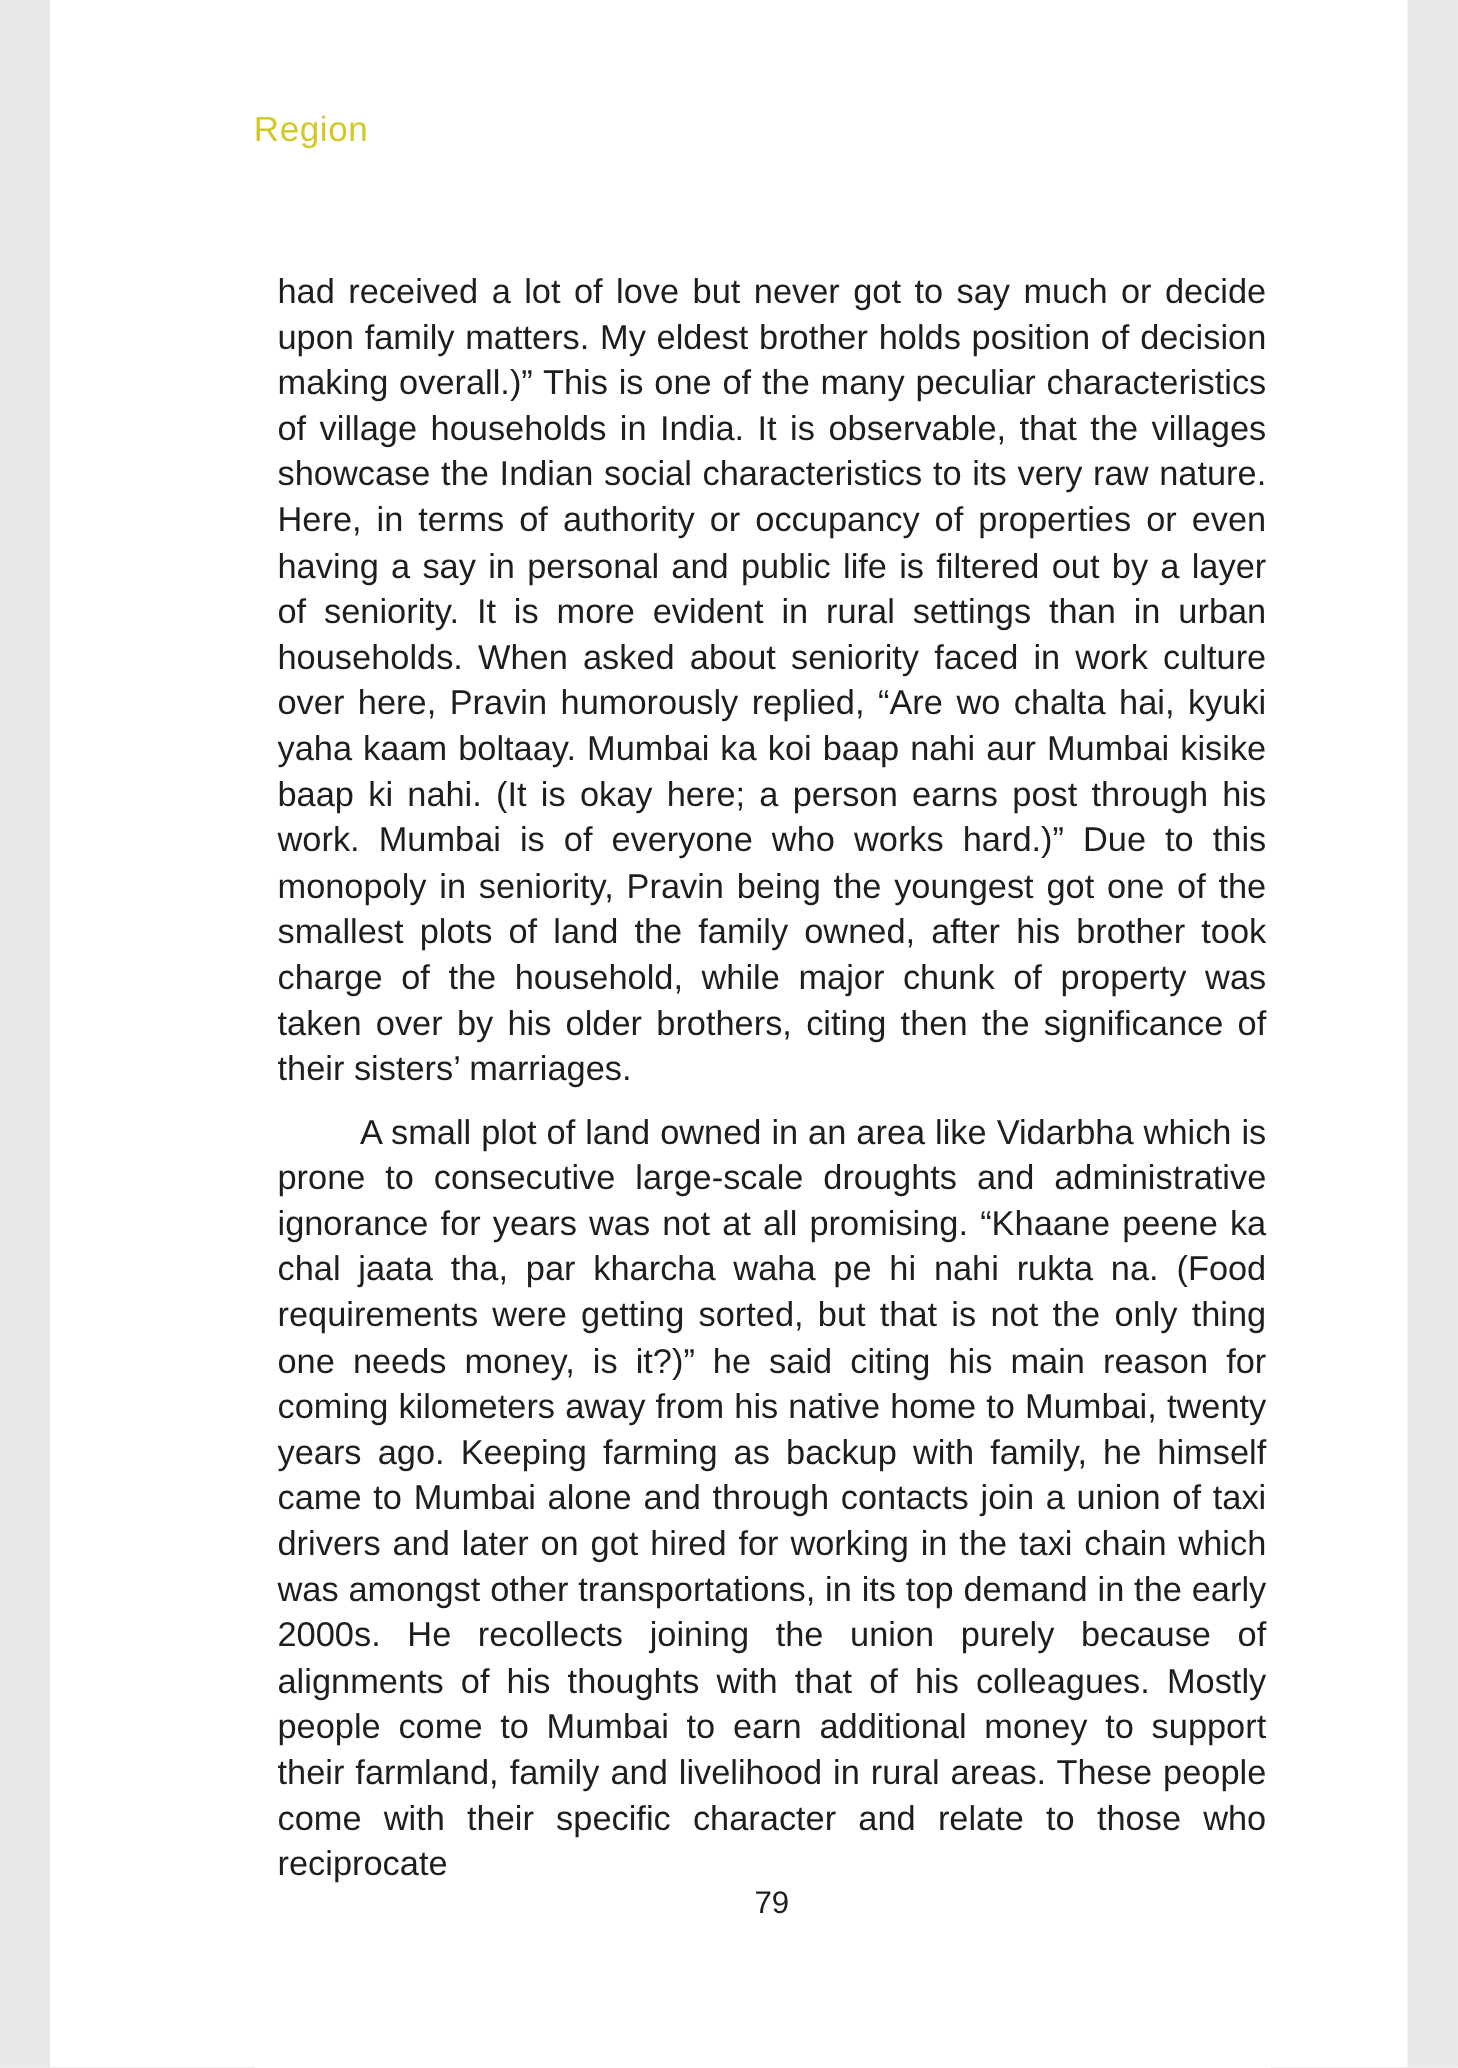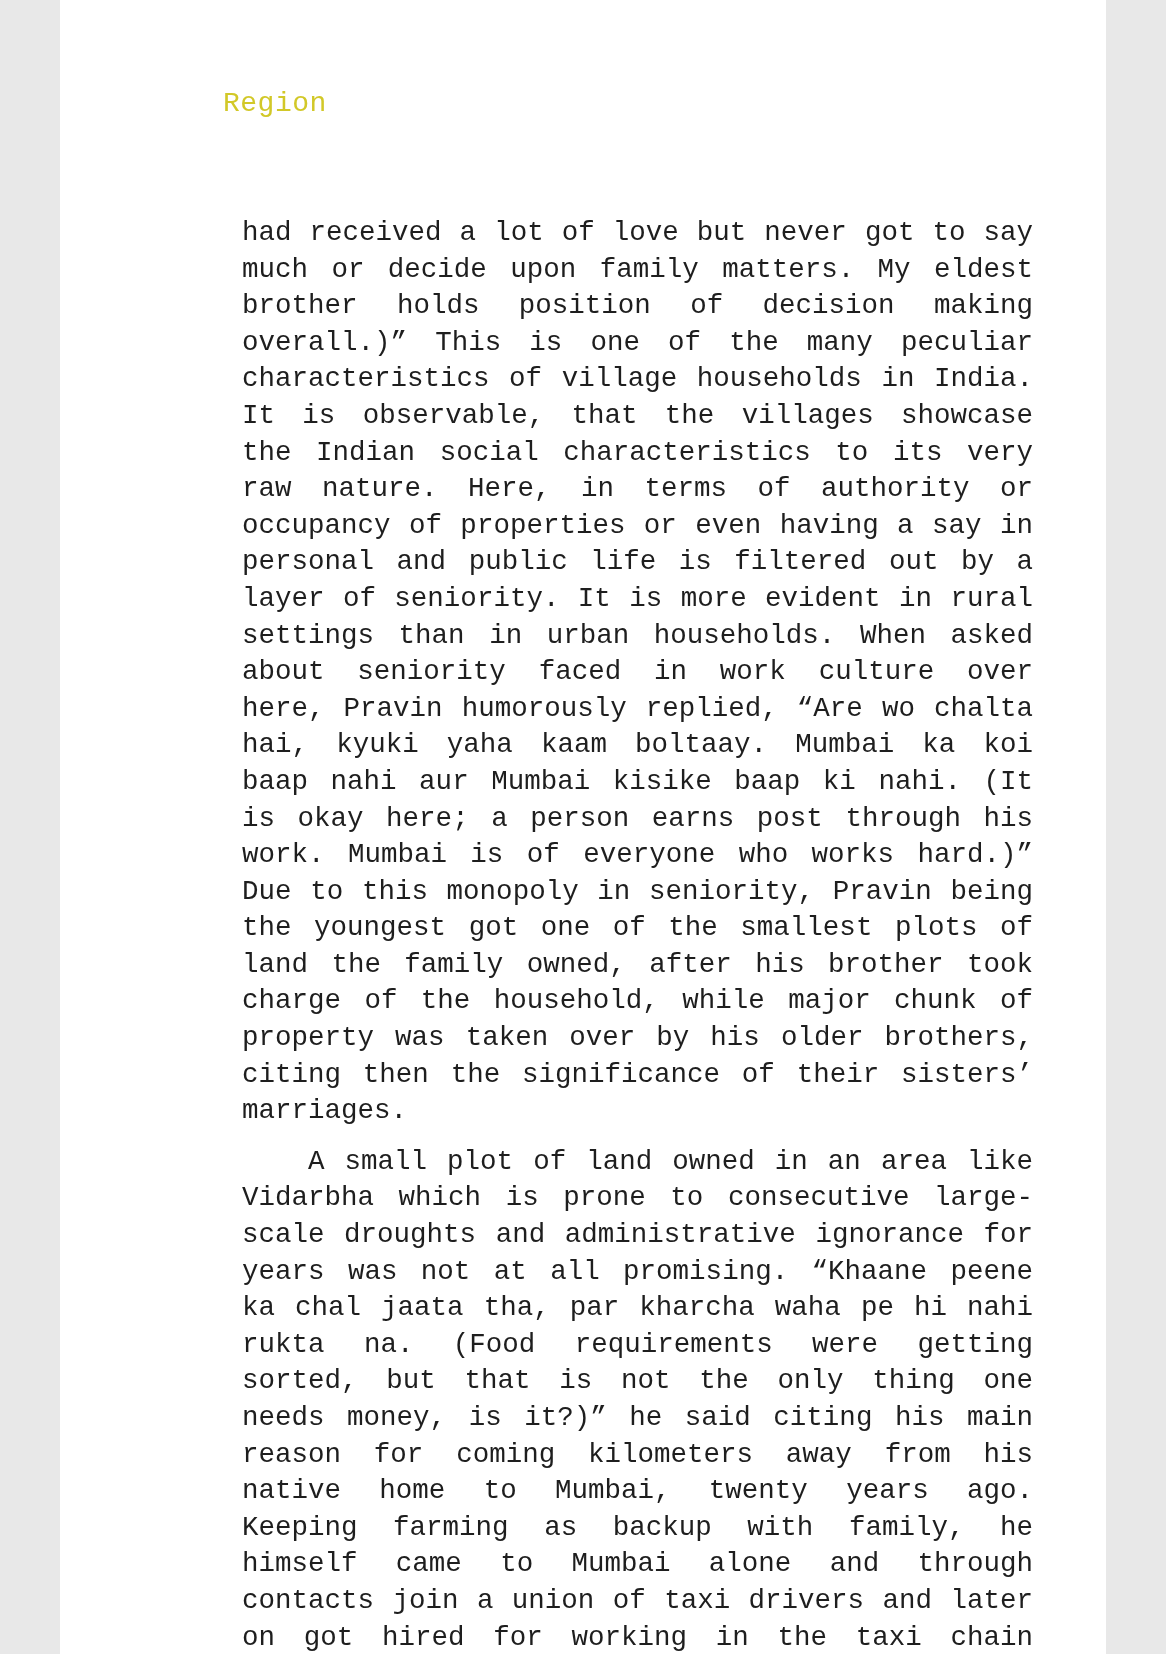--- a/index.html
+++ b/index.html
@@ -6,22 +6,23 @@
     margin: 0;
     padding: 0;
     background: #e8e8e8;
   }
   .page {
     position: relative;
     width: 1046px;
     height: 1654px;
     margin: 0 auto;
     background: var(--bg, #ffffff);
-    font-family: Liberation Mono, monospace;
+    font-family: Liberation Sans, sans-serif;
     overflow: hidden;
+    padding-left: 40px;
   }
   .running-header {
     position: absolute;
     left: 163px;
     top: 88px;
     font-size: 28px;
     letter-spacing: 0.5px;
     color: var(--header-color, #d2c828);
   }
   .page-body {
@@ -57,14 +58,15 @@
 
 <div class="page" style="--header-color: #d2c828; --text-color: #1e1e1e; --bg: #ffffff;">
 
   <div class="running-header">Region</div>
 
   <div class="page-body">
     <p>had received a lot of love but never got to say much or decide upon family matters. My eldest brother holds position of decision making overall.)” This is one of the many peculiar characteristics of village households in India. It is observable, that the villages showcase the Indian social characteristics to its very raw nature. Here, in terms of authority or occupancy of properties or even having a say in personal and public life is filtered out by a layer of seniority. It is more evident in rural settings than in urban households. When asked about seniority faced in work culture over here, Pravin humorously replied, “Are wo chalta hai, kyuki yaha kaam boltaay. Mumbai ka koi baap nahi aur Mumbai kisike baap ki nahi. (It is okay here; a person earns post through his work. Mumbai is of everyone who works hard.)” Due to this monopoly in seniority, Pravin being the youngest got one of the smallest plots of land the family owned, after his brother took charge of the household, while major chunk of property was taken over by his older brothers, citing then the significance of their sisters’ marriages.</p>
     <p class="indented">A small plot of land owned in an area like Vidarbha which is prone to consecutive large-scale droughts and administrative ignorance for years was not at all promising. “Khaane peene ka chal jaata tha, par kharcha waha pe hi nahi rukta na. (Food requirements were getting sorted, but that is not the only thing one needs money, is it?)” he said citing his main reason for coming kilometers away from his native home to Mumbai, twenty years ago. Keeping farming as backup with family, he himself came to Mumbai alone and through contacts join a union of taxi drivers and later on got hired for working in the taxi chain which was amongst other transportations, in its top demand in the early 2000s. He recollects joining the union purely because of alignments of his thoughts with that of his colleagues. Mostly people come to Mumbai to earn additional money to support their farmland, family and livelihood in rural areas. These people come with their specific character and relate to those who reciprocate</p>
   </div>
 
+  <div class="folio">79</div>
 
 </div>
 
 </body></html>

